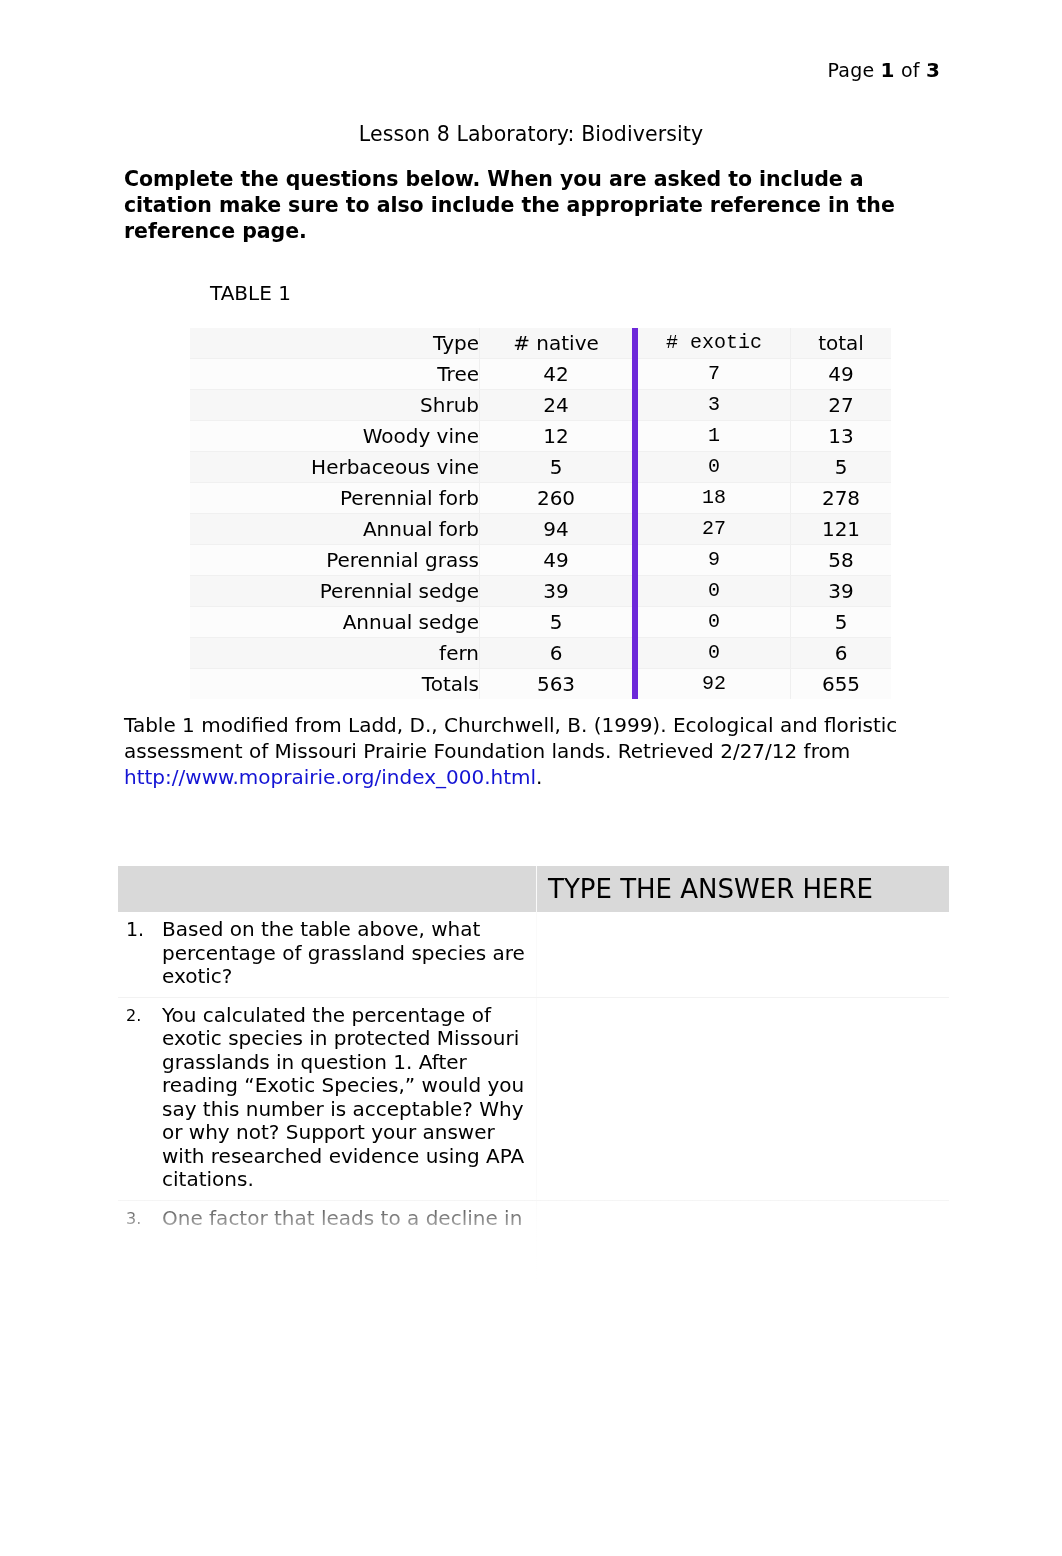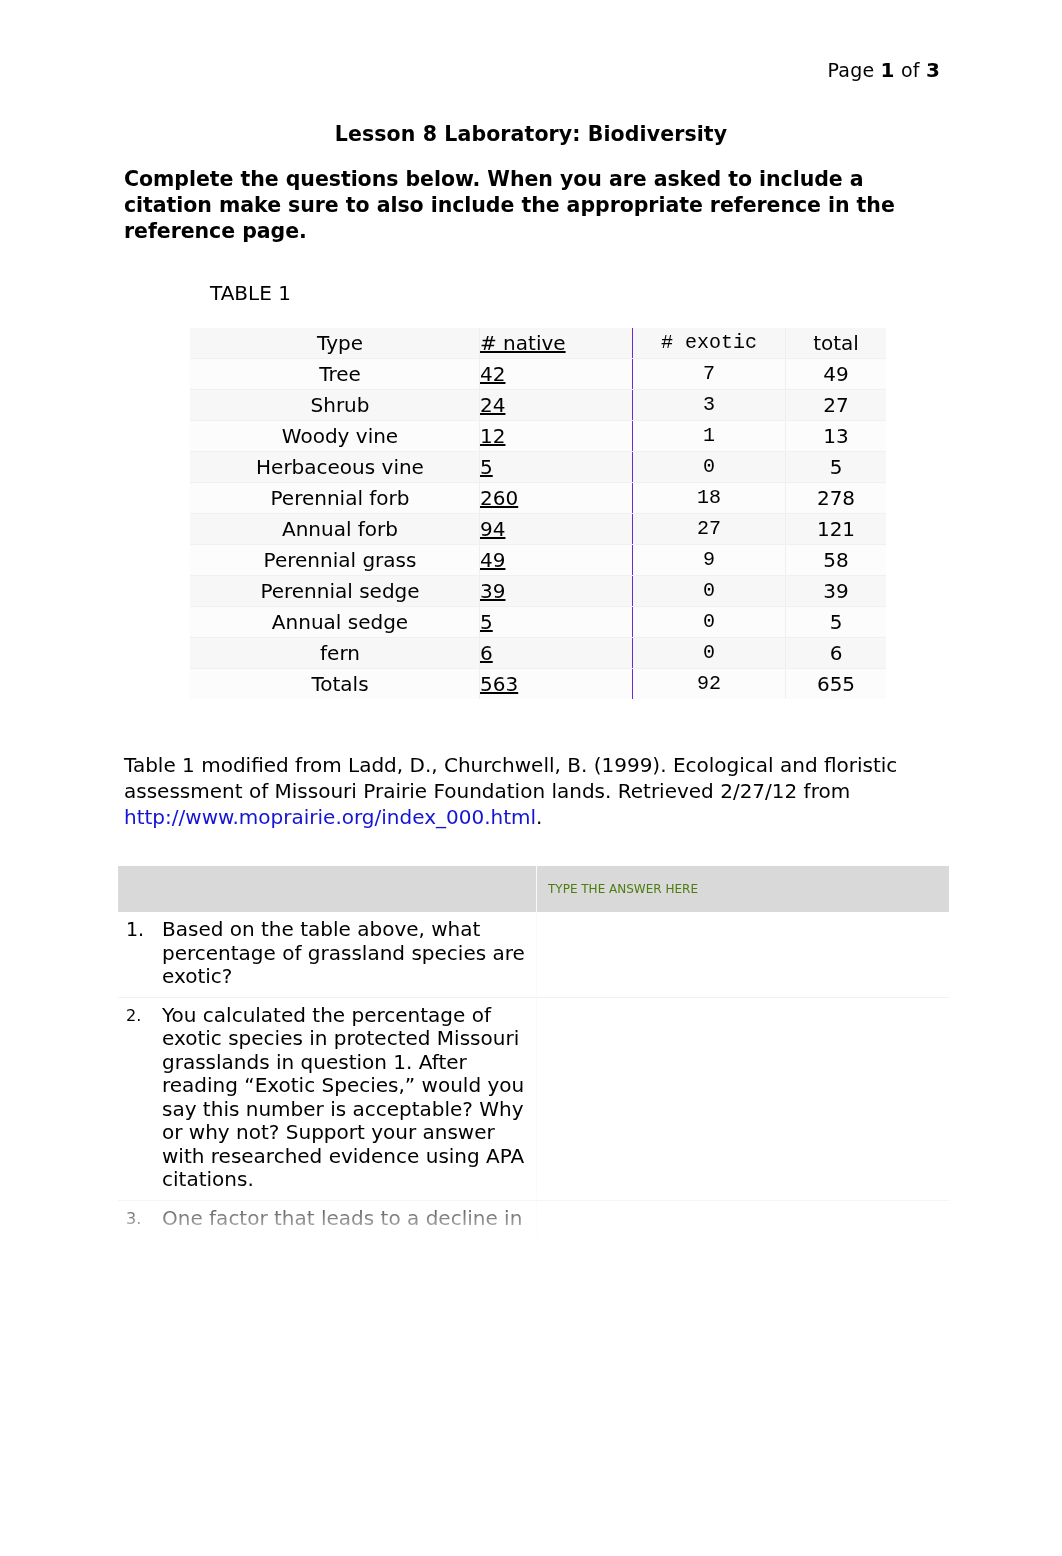--- a/index.html
+++ b/index.html
@@ -35,21 +35,21 @@
   .page-header b { font-weight: bold; font-size: 20px; }
 
   
   .doc-title {
     position: absolute;
     top: 122px;
     left: 0;
     width: 1062px;
     text-align: center;
     font-size: 20.5px;
-    font-weight: bold;
+    font-weight: normal;
     letter-spacing: .1px;
   }
 
   .intro {
     position: absolute;
     top: 166px;
     left: 124px;
     width: 830px;
     font-size: 20.5px;
     font-weight: bold;
@@ -85,45 +85,45 @@
     height: 30px;
     line-height: 30px;
     vertical-align: middle;
     border-bottom: 1px solid #f0f0f0;
     background: #fbfbfb;
   }
   table.t1 tr:nth-child(odd) td { background: #f7f7f7; }
   table.t1 tr:nth-child(even) td { background: #fcfcfc; }
   table.t1 td.c-type {
     width: 278px;
-    text-align: center;
+    text-align: right;
     padding-left: 11px;
     border-right: 1px solid #efefef;
   }
   table.t1 td.c-num {
     width: 152px;
-    border-right: 1px solid #6d28d9;
-    text-decoration: underline;
+    text-align: center;
+    border-right: 6px solid #6d28d9;
   }
   table.t1 td.c-ex {
     width: 152px;
     text-align: center;
     border-right: 1px solid #efefef;
     font-family: Liberation Mono, monospace;
   }
   table.t1 td.c-tot {
     width: 100px;
     text-align: center;
   }
   table.t1 tr.total-row td { border-bottom: none; }
 
   
   .caption {
     position: absolute;
-    top: 752px;
+    top: 712px;
     left: 124px;
     width: 800px;
     font-size: 20px;
     line-height: 26px;
   }
   .caption a {
     color: #1414d4;
     text-decoration: none;
   }
 
@@ -151,24 +151,24 @@
   }
   table.qt td.a-col {
     width: 412px;
   }
   table.qt tr.hdr td {
     background: #d9d9d9;
     height: 46px;
     border-bottom: none;
   }
   .answer-hdr-text {
-    font-size: 12px;
+    font-size: 26px;
     line-height: 46px;
     padding-left: 11px;
-    color: #4d7c0f;
+    color: #000000;
   }
   .qrow-inner {
     display: flex;
     padding: 6px 8px 8px 8px;
     font-size: 20px;
     line-height: 23.5px;
   }
   .qnum {
     width: 36px;
     flex: 0 0 36px;

